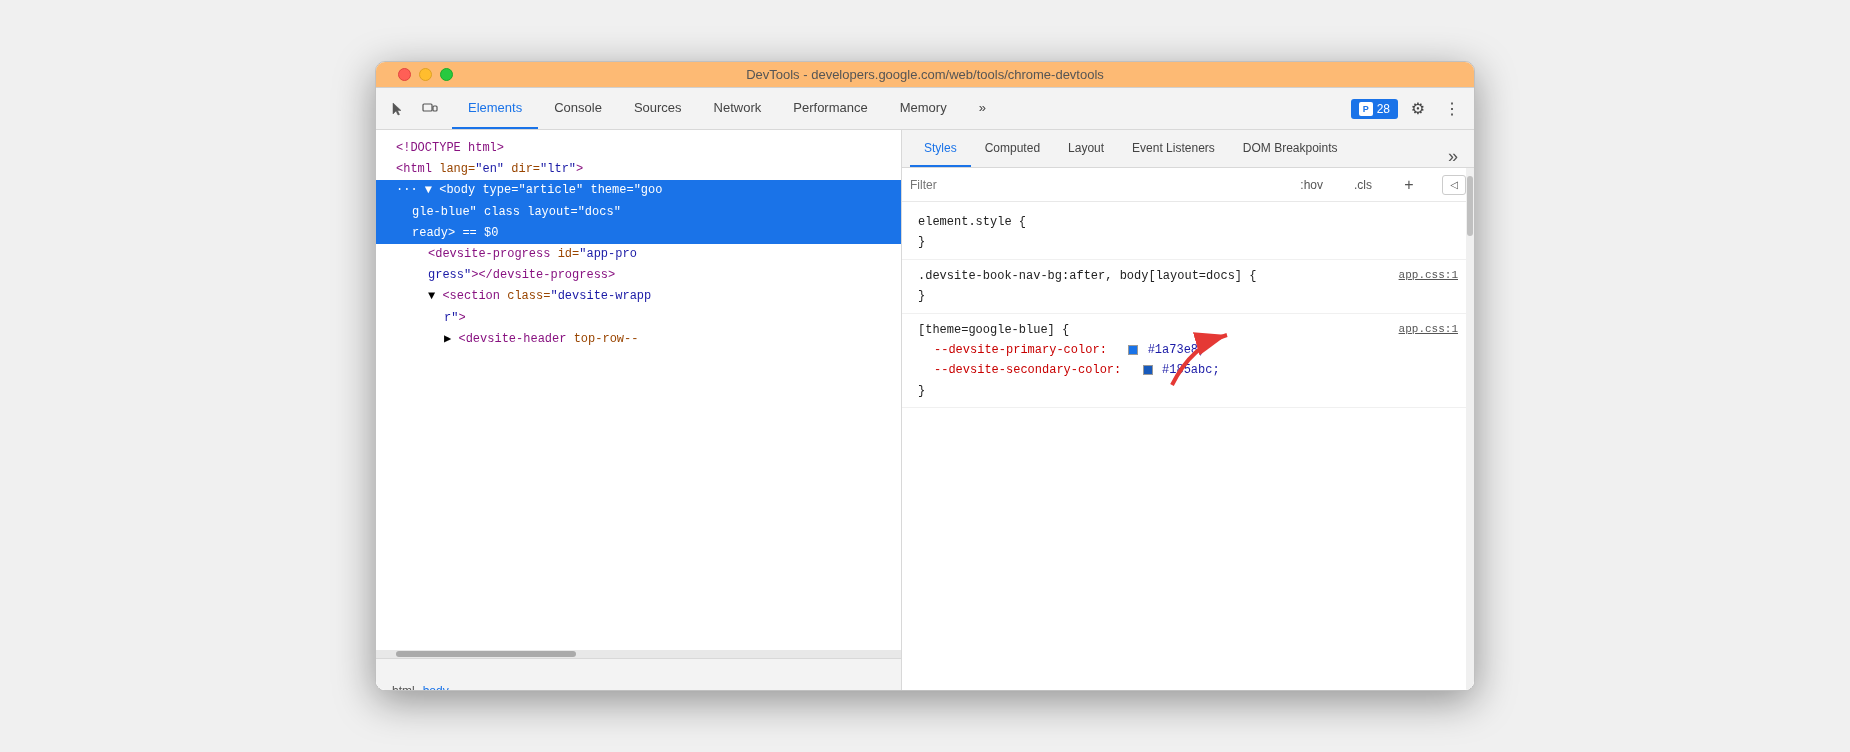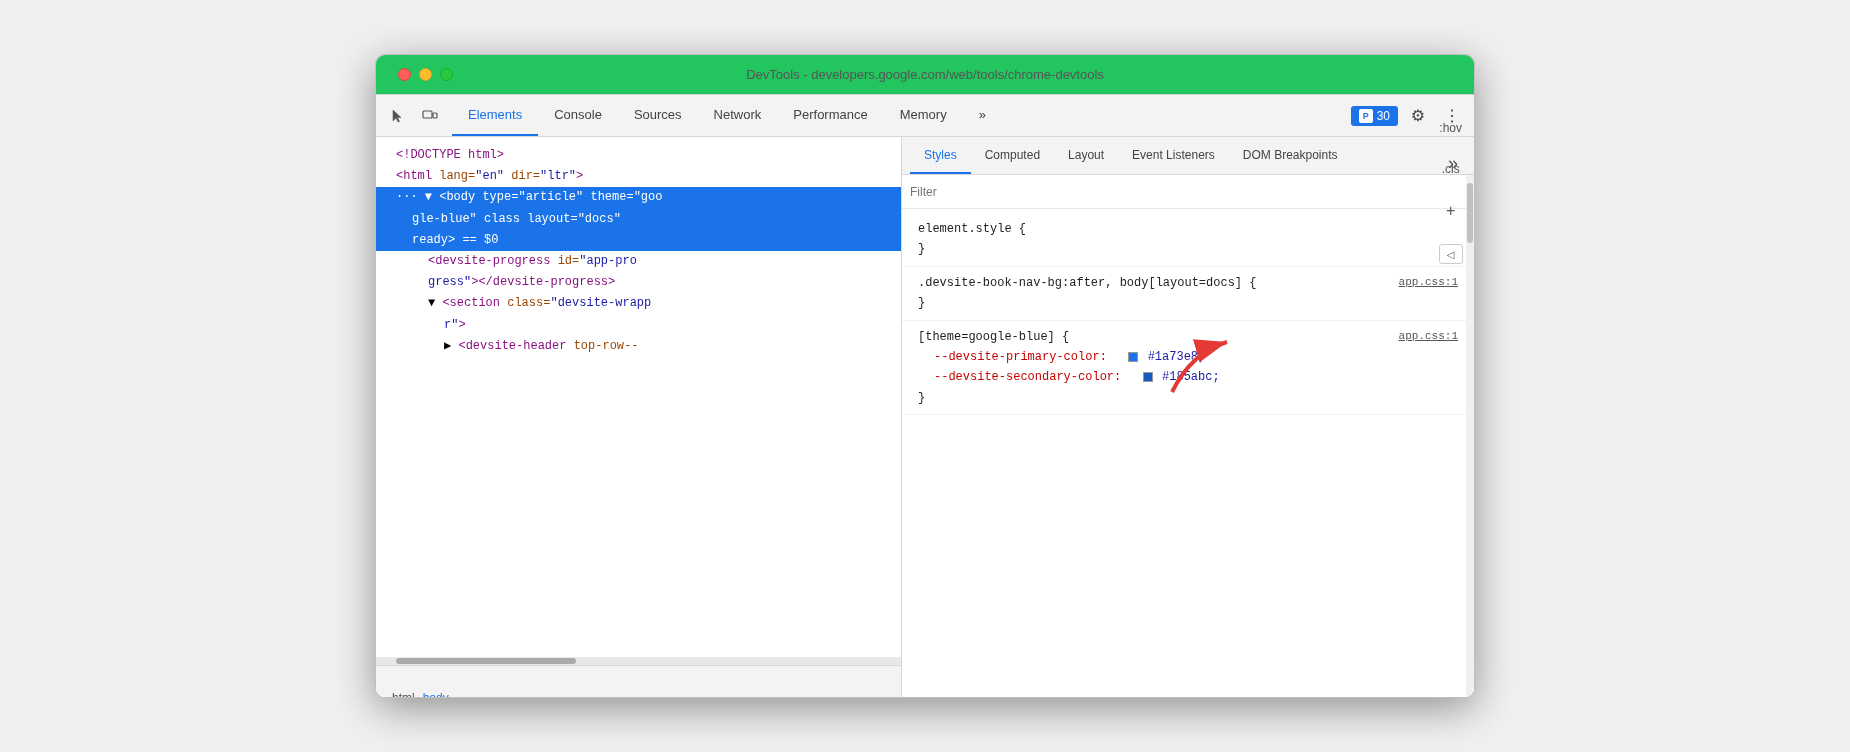--- a/index.html
+++ b/index.html
@@ -17,22 +17,22 @@
       width: 1100px;
       background: #f5f5f5;
       border-radius: 10px;
       box-shadow: 0 10px 40px rgba(0,0,0,0.4);
       overflow: hidden;
       border: 1px solid #c0c0c0;
     }
 
     
     .title-bar {
-      background: #22c55e;
-      height: 40px;
+      background: #fdba74;
+      height: 26px;
       display: flex;
       align-items: center;
       padding: 0 22px;
       border-bottom: 1px solid #d0d0d0;
       position: relative;
     }
     .traffic-lights {
       display: flex;
       gap: 8px;
     }
@@ -283,21 +283,20 @@
       font-size: 12px;
       color: #333;
       background: transparent;
     }
 
     .filter-actions {
       display: flex;
       align-items: center;
       gap: 23px;
       margin-left: auto;
-      flex-direction: column;
     }
     .filter-btn {
       font-size: 12px;
       color: #555;
       cursor: pointer;
       padding: 2px 4px;
       border-radius: 3px;
       background: none;
       border: none;
     }
@@ -439,21 +438,21 @@
         <span>Memory</span>
       </div>
       <div class="tab">
         <span>»</span>
       </div>
     </div>
 
     <div class="toolbar-right">
       <button class="badge-btn">
         <div class="badge-icon">P</div>
-        <span>30</span>
+        <span>28</span>
       </button>
       <button class="icon-btn">⚙</button>
       <button class="icon-btn">⋮</button>
     </div>
   </div>
 
   <div class="devtools-main">
 
     <div class="dom-panel">
       <div class="dom-content">

